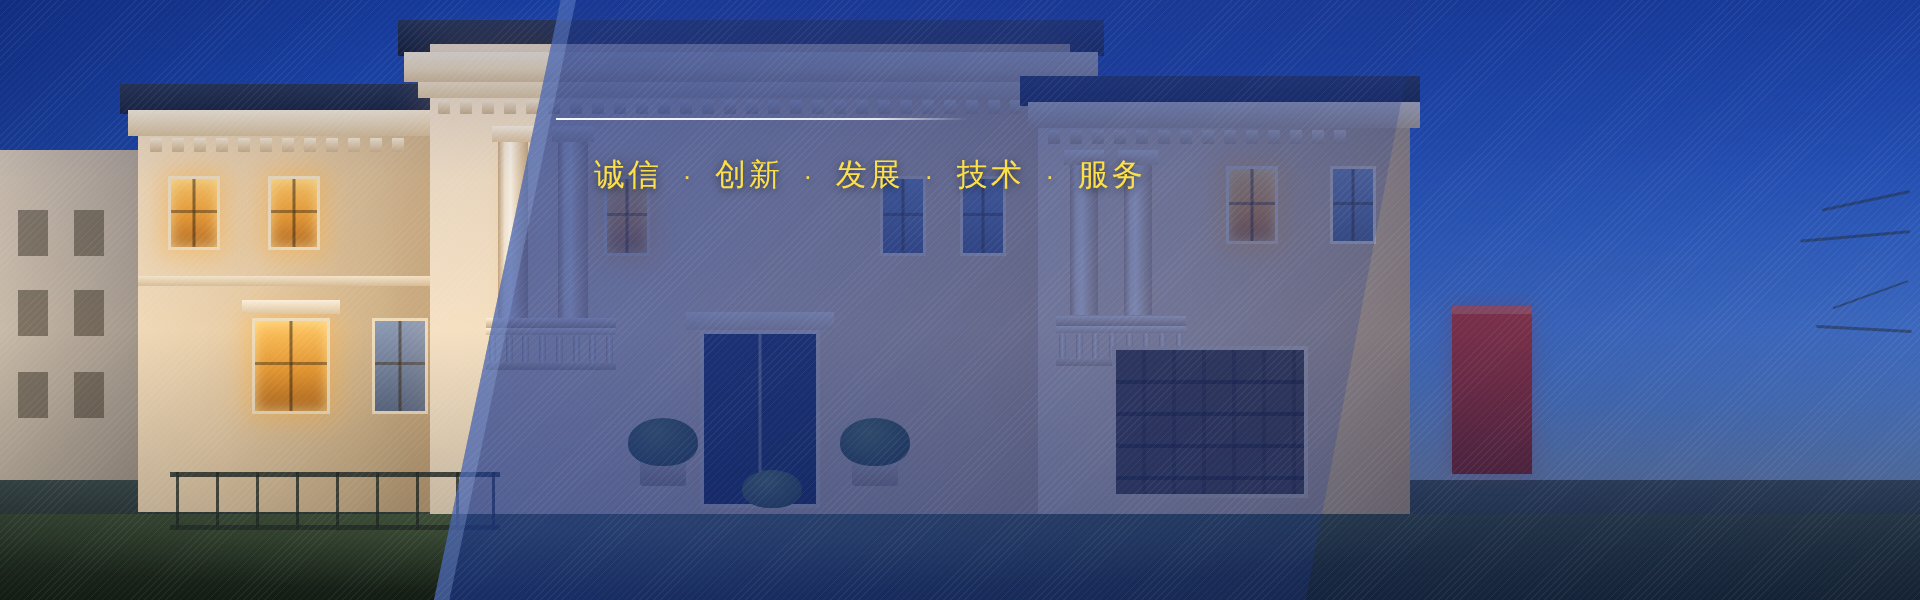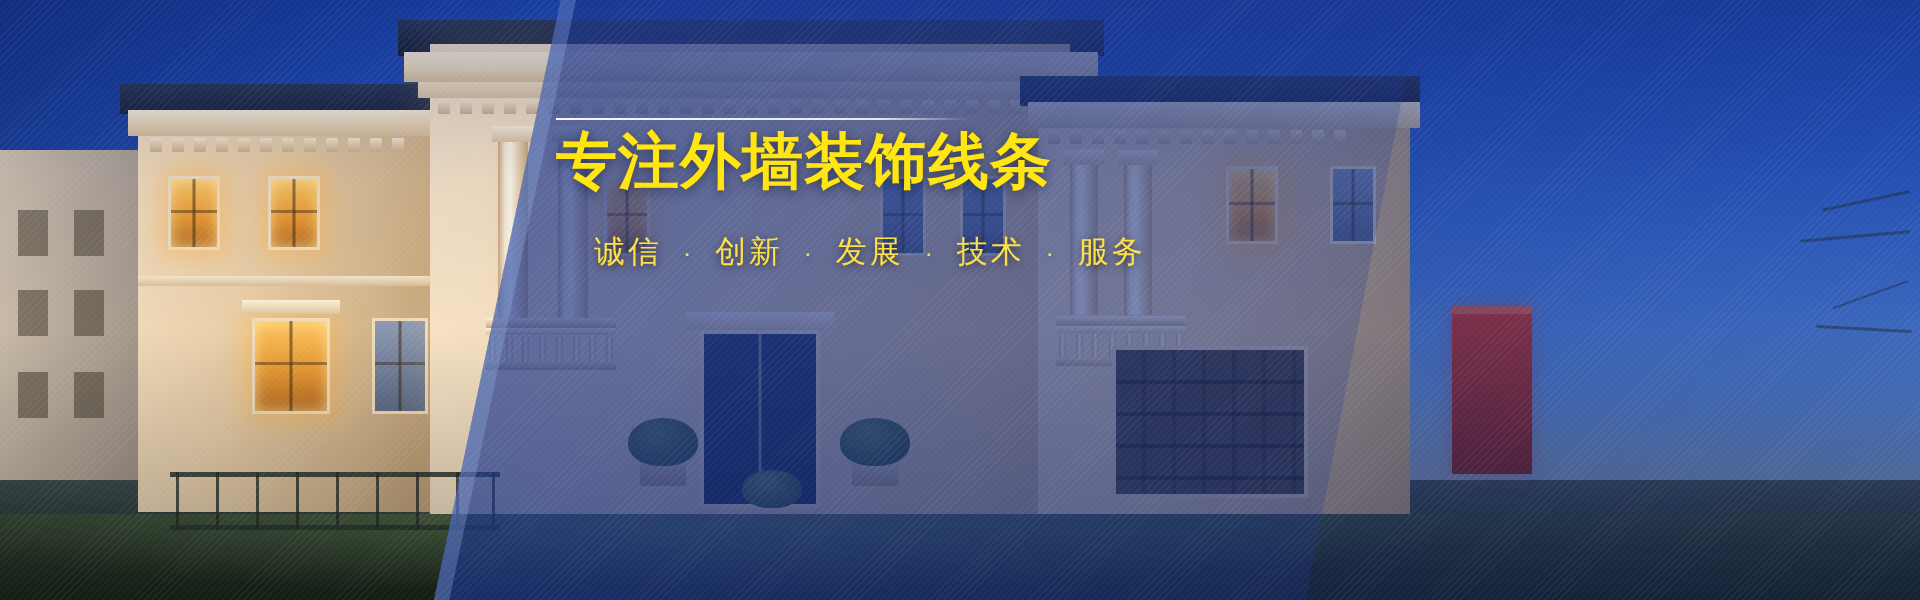--- a/index.html
+++ b/index.html
@@ -490,21 +490,20 @@
   <div class="photo-tone"></div>
 
   <div class="overlay-panel"></div>
   <div class="overlay-panel2"></div>
   <div class="overlay-edge"></div>
 
   <div class="hatch"></div>
 
   <div class="copy">
     <div class="rule"></div>
-    <div class="headline">专注外墙装饰线条</div>
     <div class="slogan">
       <span>诚信</span>
       <span class="dot">·</span>
       <span>创新</span>
       <span class="dot">·</span>
       <span>发展</span>
       <span class="dot">·</span>
       <span>技术</span>
       <span class="dot">·</span>
       <span>服务</span>

